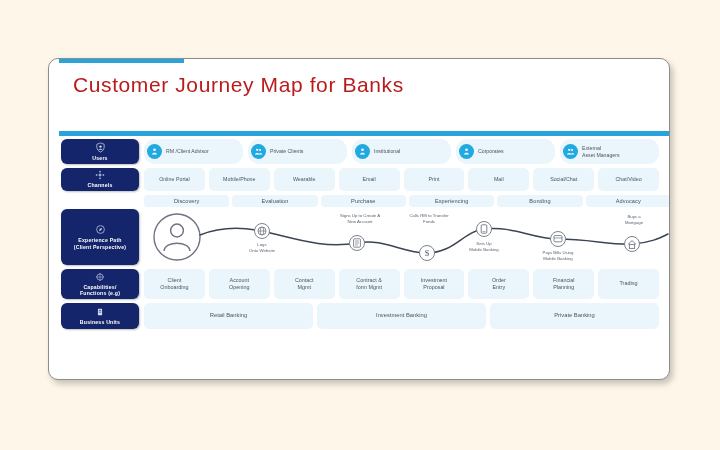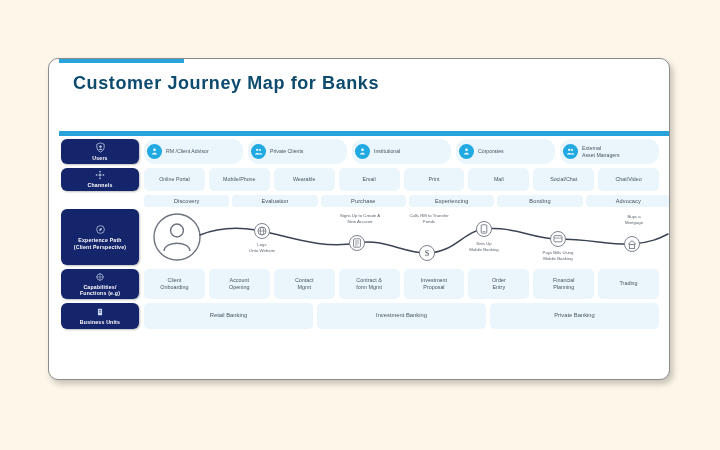--- a/index.html
+++ b/index.html
@@ -37,24 +37,24 @@
     top: 0px;
     width: 125px;
     height: 4px;
     background: #29A3DC;
   }
 
   #page-title {
     position: absolute;
     left: 24px;
     top: 14px;
-    font-size: 18px;
+    font-size: 21px;
     letter-spacing: 0.6px;
-    color: #0c4a6e;
-    font-weight: 700;
+    color: #b91c1c;
+    font-weight: 400;
     white-space: nowrap;
   }
 
   #header-rule {
     position: absolute;
     left: 10px;
     top: 72px;
     width: 612px;
     height: 5px;
     background: #29A3DC;

